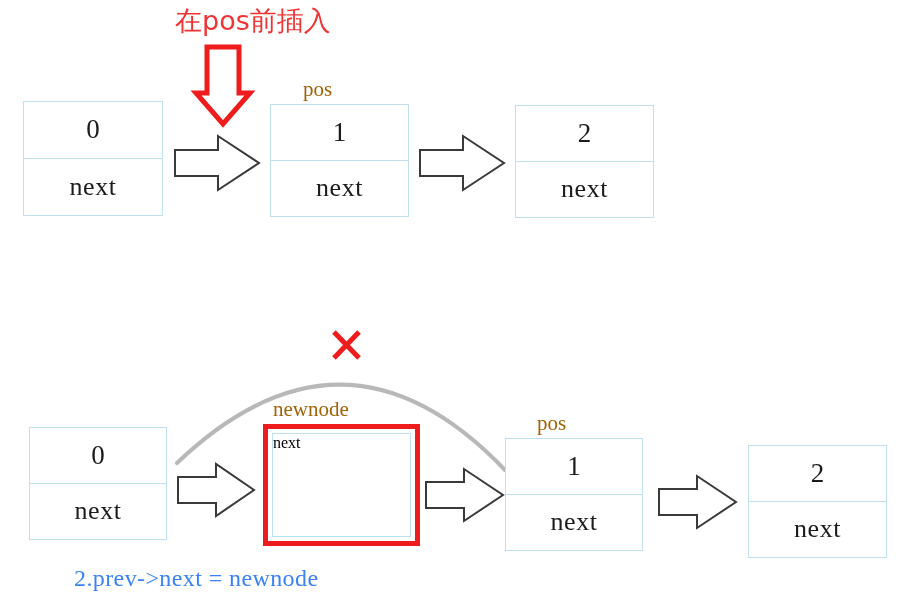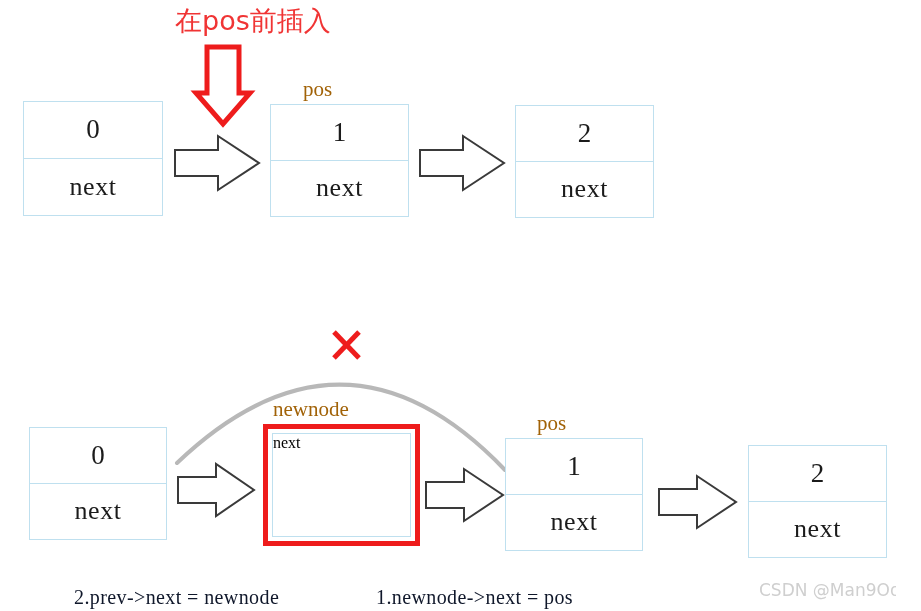--- a/index.html
+++ b/index.html
@@ -73,27 +73,26 @@
   .title-cn {
     position: absolute;
     color: #f03434;
     font-family: "DejaVu Sans", "Liberation Sans", sans-serif;
     font-size: 27px;
     line-height: 1;
     white-space: nowrap;
   }
   .caption {
     position: absolute;
-    color: #0f172a;
-    font-family: "Liberation Serif", "DejaVu Serif", serif;
-    font-size: 20px;
+    color: #3b82f6;
+    font-family: "Liberation Serif", "DejaVu Serif", serif;
+    font-size: 24px;
     line-height: 1;
     white-space: nowrap;
     letter-spacing: 0.4px;
-    margin-top: 21px;
   }
   .watermark {
     position: absolute;
     color: #cfcfcf;
     font-family: "DejaVu Sans", "Liberation Sans", sans-serif;
     font-size: 17px;
     line-height: 1;
     white-space: nowrap;
   }
 
@@ -214,17 +213,15 @@
     <svg width="921" height="611" viewBox="0 0 921 611" xmlns="http://www.w3.org/2000/svg">
       <g fill="#ffffff" stroke="#3a3a3a" stroke-width="2" stroke-linejoin="miter">
         <polygon points="178,477 216,477 216,464 254,490 216,516 216,503 178,503"></polygon>
         <polygon points="426,482 464,482 464,469 503,495 464,521 464,508 426,508"></polygon>
         <polygon points="659,489 697,489 697,476 736,502 697,528 697,515 659,515"></polygon>
       </g>
     </svg>
   </div>
 
   <div class="caption" style="left:74px; top:566px;">2.prev-&gt;next = newnode</div>
-  <div class="caption" style="left:376px; top:566px;">1.newnode-&gt;next = pos</div>
-
-  <div class="watermark" style="left:759px; top:582px;">CSDN @Man9Oo</div>
+
 
 </div>
 
 </body></html>

